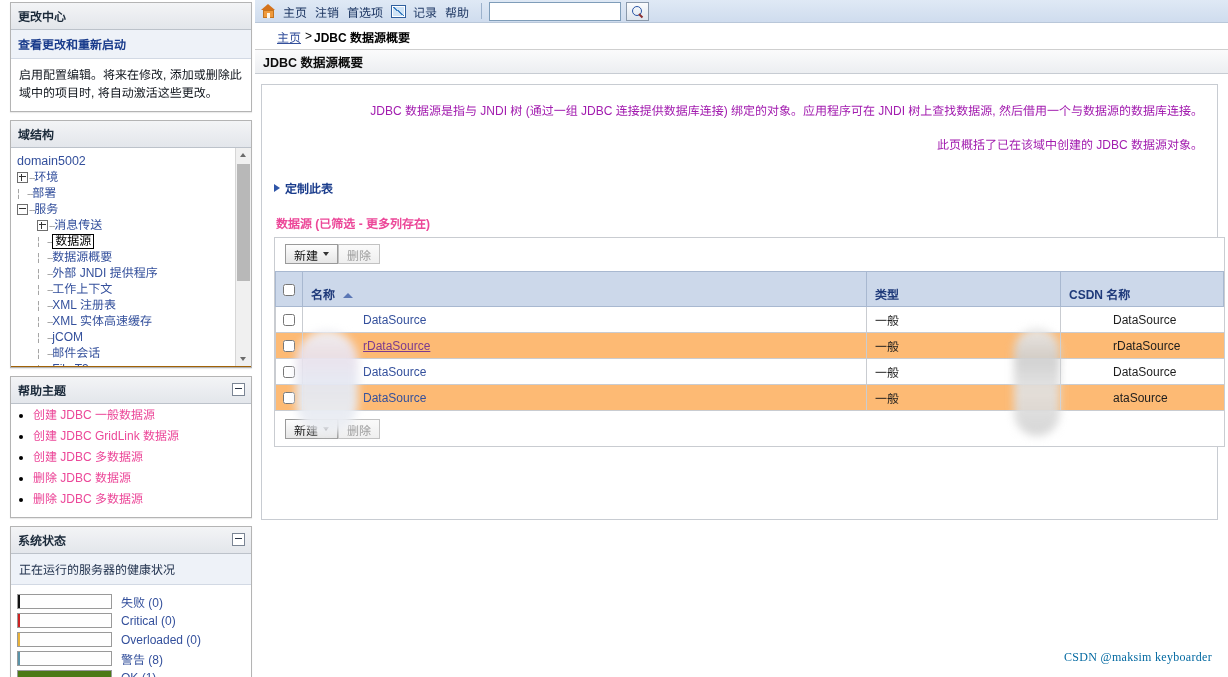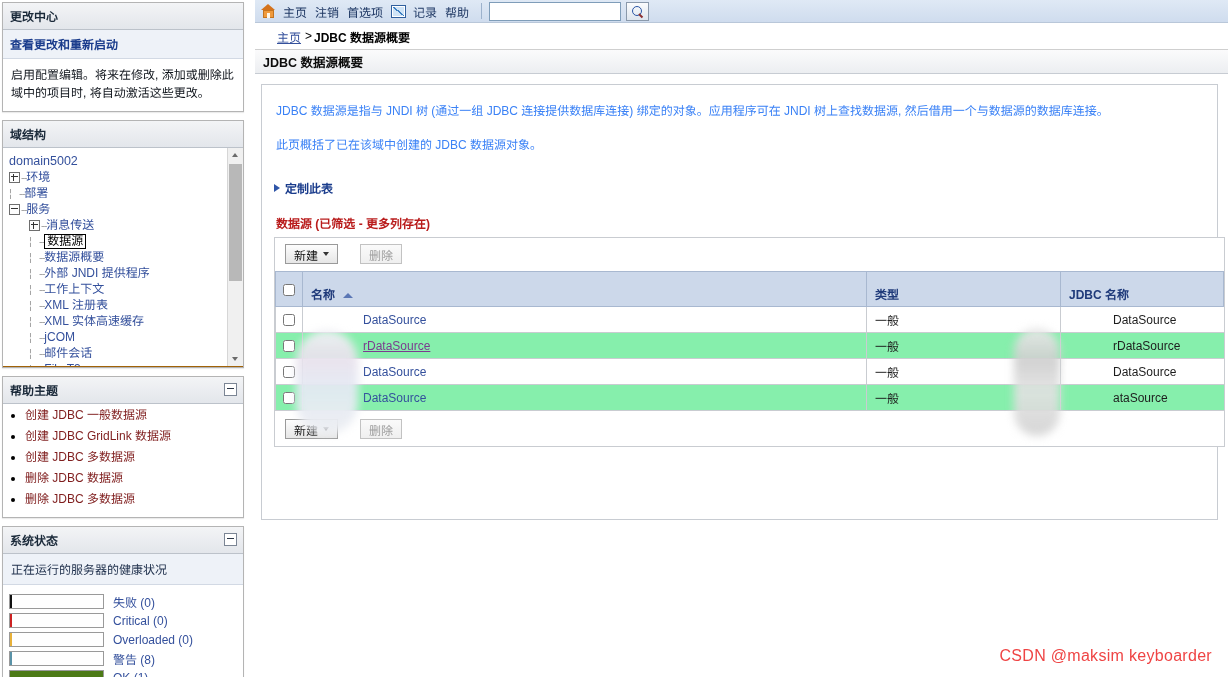--- a/index.html
+++ b/index.html
@@ -15,21 +15,21 @@
     position: relative;
     width: 1228px;
     height: 677px;
     overflow: hidden;
     background: #ffffff;
   }
 
   
   #left-col {
     position: absolute;
-    left: 0; top: 0;
+    left: 8px; top: 0;
     width: 248px;
     height: 677px;
   }
   .panel {
     border: 1px solid #b4b4b4;
     background: #ffffff;
     margin: 0 4px 8px 2px;
     box-shadow: 0 1px 1px rgba(0,0,0,0.08);
   }
   .panel-header {
@@ -148,21 +148,21 @@
     top: 16px; left: 1px;
     width: 13px; height: 117px;
     background: #b8b8b8;
     cursor: pointer;
   }
   #tree-sb .sb-dn { position: absolute; bottom: 0; left: 0; }
 
   
   .help-list { margin: 0; padding: 4px 0 4px 22px; list-style: disc; }
   .help-list li { margin: 0 0 7px 0; line-height: 14px; }
-  .help-link { color: #7f1d1d; text-decoration: none; font-size: 12px; cursor: pointer; }
+  .help-link { color: #ec4899; text-decoration: none; font-size: 12px; cursor: pointer; }
 
   
   .ss-sub {
     background: #eef2f8;
     border-bottom: 1px solid #d2d9e4;
     padding: 6px 8px 7px 8px;
     color: #1d2e4a;
     font-size: 12px;
   }
   .ss-rows { padding: 7px 6px 8px 6px; }
@@ -344,21 +344,22 @@
   #content-box {
     margin: 10px 10px 0 6px;
     border: 1px solid #c8ccd2;
     background: #ffffff;
     min-height: 418px;
     padding: 0 0 16px 0;
   }
   .desc {
     padding: 0 14px;
     font-size: 12px;
-    color: #3b82f6;
+    color: #a21caf;
+    text-align: right;
   }
   .desc p { margin: 18px 0 0 0; line-height: 16px; }
 
   .customize {
     margin: 26px 0 0 12px;
     display: flex;
     align-items: center;
     font-size: 12px;
     cursor: pointer;
   }
@@ -369,35 +370,35 @@
     border-left: 6px solid #2f55a8;
     margin-right: 5px;
     flex: 0 0 auto;
   }
   .customize .lbl { color: #1a3c8c; font-weight: bold; }
 
   .table-caption {
     margin: 18px 0 6px 14px;
     font-weight: bold;
     font-size: 12px;
-    color: #b91c1c;
+    color: #ec4899;
   }
 
   #table-frame {
     margin: 0 0 0 12px;
     border: 1px solid #c9ccd1;
     background: #ffffff;
     width: 951px;
     box-sizing: border-box;
   }
   .tbl-toolbar {
     padding: 6px 0 7px 10px;
     display: flex;
     align-items: center;
-    gap: 22px;
+    gap: 0;
     background: #ffffff;
   }
   .btn {
     font-family: "Liberation Sans", sans-serif;
     font-size: 12px;
     height: 20px;
     padding: 0 8px;
     border: 1px solid #9a9a9a;
     background: linear-gradient(to bottom, #fdfdfd 0%, #e6e6e6 100%);
     color: #111;
@@ -445,21 +446,21 @@
   }
   table.dt td {
     border-bottom: 1px solid #c9ccd1;
     height: 25px;
     padding: 0 0 0 8px;
     color: #1d1d1d;
     background: #ffffff;
   }
   table.dt td.chk-col { width: 26px; padding: 0; text-align: center; border-left: 1px solid #c9ccd1; }
   table.dt td.vsep { border-left: 1px solid #c9ccd1; }
-  table.dt tr.alt td { background: #86efac; }
+  table.dt tr.alt td { background: #fdba74; }
   .cell-link { color: #34509c; text-decoration: none; cursor: pointer; }
   .cell-link.visited { color: #7b3b8f; text-decoration: underline; }
   .sort-caret {
     display: inline-block;
     margin-left: 5px;
     width: 0; height: 0;
     border-left: 5px solid transparent;
     border-right: 5px solid transparent;
     border-bottom: 5px solid #5b77b5;
     vertical-align: middle;
@@ -494,23 +495,23 @@
     background: linear-gradient(to bottom,
         rgba(233,233,233,0.95) 0%,
         rgba(205,205,205,0.9) 30%,
         rgba(226,226,226,0.92) 58%,
         rgba(210,210,210,0.9) 100%);
   }
 
   #watermark {
     position: absolute;
     right: 16px; bottom: 12px;
-    color: #ef4444;
-    font-size: 16px;
-    font-family: Liberation Sans, sans-serif;
+    color: #0369a1;
+    font-size: 12px;
+    font-family: Liberation Serif, serif;
     letter-spacing: 0.3px;
     user-select: none;
   }
 </style>
 </head>
 <body>
 
 <div id="root">
 
   <div id="left-col">
@@ -738,21 +739,21 @@
                 <input class="cb" type="checkbox" style="">
               </th>
               <th style="width:555px;">
                 <span>名称</span>
                 <span class="sort-caret"></span>
               </th>
               <th style="width:185px;">
                 <span>类型</span>
               </th>
               <th>
-                <span>JDBC 名称</span>
+                <span>CSDN 名称</span>
               </th>
             </tr>
           </thead>
           <tbody id="table-body">
               <tr>
                 <td class="chk-col"><input type="checkbox" class="cb" style=""></td>
                 <td class="vsep"><a class="cell-link" style="padding-left: 52px;">DataSource</a></td>
                 <td class="vsep">一般</td>
                 <td class="vsep"><span style="padding-left: 44px;">DataSource</span></td>
               </tr>

